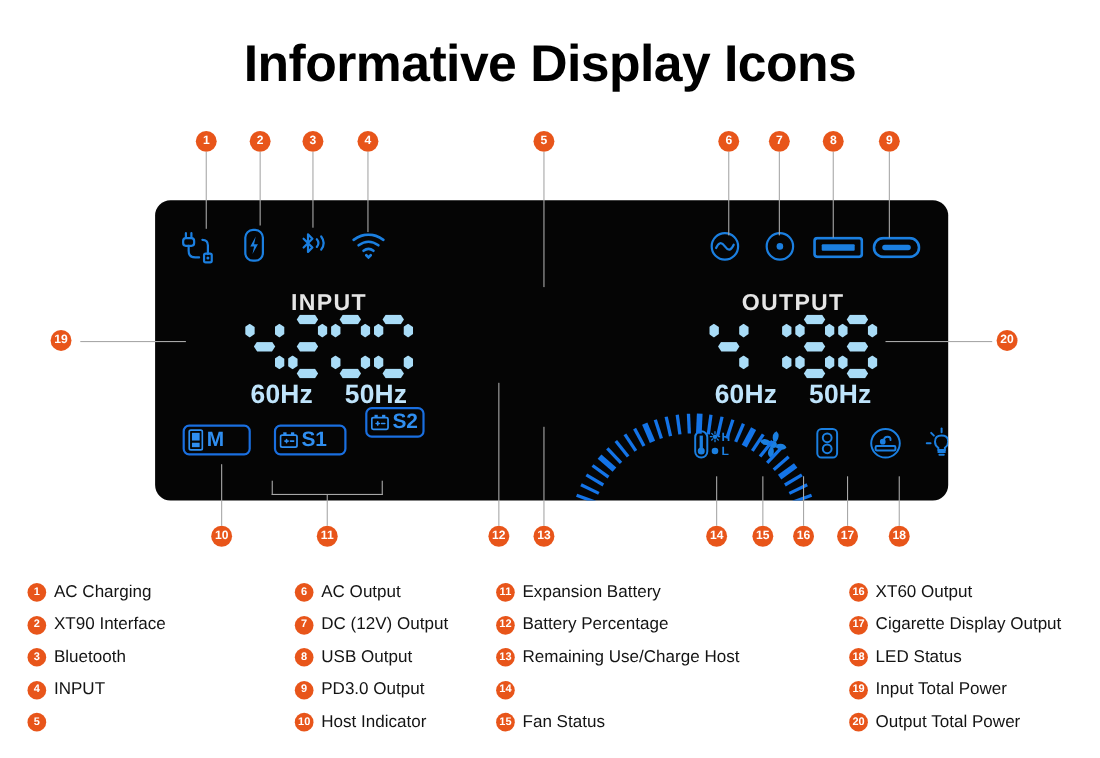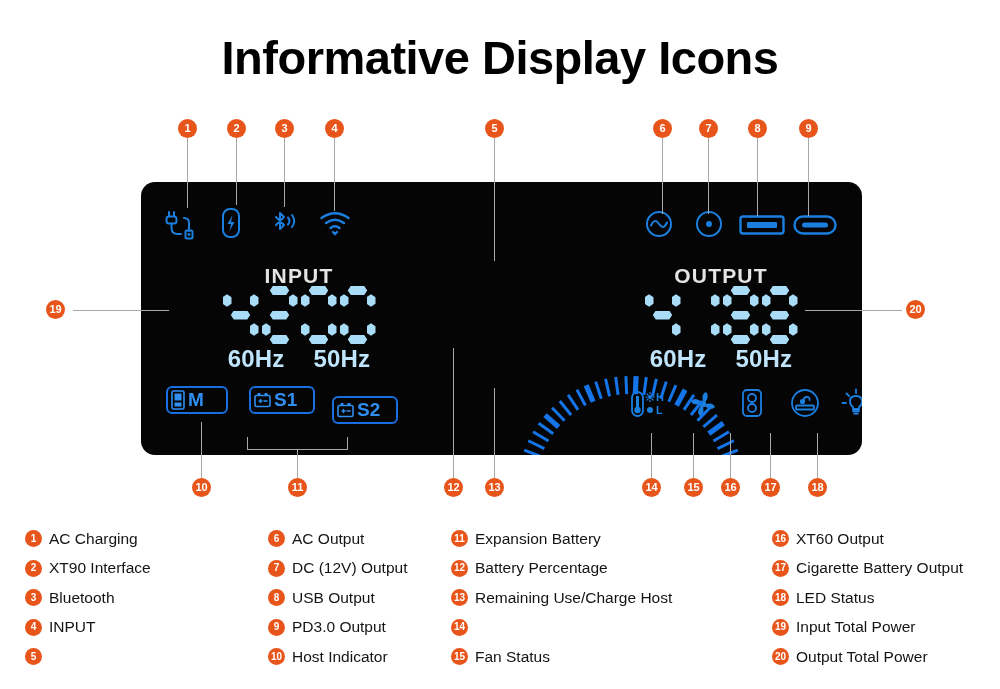--- a/index.html
+++ b/index.html
@@ -315,21 +315,21 @@
   <div class="modebox" style="left:108px; top:204px; width:66px;">
     <svg width="17" height="17" viewBox="0 0 17 17">
       <rect x="1" y="3.5" width="15" height="11" rx="1.5" fill="none" stroke="#2f8ef0" stroke-width="1.6"></rect>
       <rect x="3.5" y="1" width="3" height="2.5" fill="#2f8ef0"></rect>
       <rect x="10.5" y="1" width="3" height="2.5" fill="#2f8ef0"></rect>
       <path d="M5 9 H8 M6.5 7.5 V10.5 M10 9 H13" stroke="#2f8ef0" stroke-width="1.5" stroke-linecap="round"></path>
     </svg>
     <span>S1</span>
   </div>
 
-  <div class="modebox" style="left:191px; top:214px; width:66px;">
+  <div class="modebox" style="left:191px; top:188px; width:54px;">
     <svg width="17" height="17" viewBox="0 0 17 17">
       <rect x="1" y="3.5" width="15" height="11" rx="1.5" fill="none" stroke="#2f8ef0" stroke-width="1.6"></rect>
       <rect x="3.5" y="1" width="3" height="2.5" fill="#2f8ef0"></rect>
       <rect x="10.5" y="1" width="3" height="2.5" fill="#2f8ef0"></rect>
       <path d="M5 9 H8 M6.5 7.5 V10.5 M10 9 H13" stroke="#2f8ef0" stroke-width="1.5" stroke-linecap="round"></path>
     </svg>
     <span>S2</span>
   </div>
 
   <div class="statusicon" style="left:489px; top:208px;">
@@ -582,21 +582,21 @@
         <div class="legend-text">Fan Status</div>
       </div>
     </div>
   <div class="legend-col" style="left:772px;">
       <div class="legend-item">
         <div class="legend-badge">16</div>
         <div class="legend-text">XT60 Output</div>
       </div>
       <div class="legend-item">
         <div class="legend-badge">17</div>
-        <div class="legend-text">Cigarette Battery Output</div>
+        <div class="legend-text">Cigarette Display Output</div>
       </div>
       <div class="legend-item">
         <div class="legend-badge">18</div>
         <div class="legend-text">LED Status</div>
       </div>
       <div class="legend-item">
         <div class="legend-badge">19</div>
         <div class="legend-text">Input Total Power</div>
       </div>
       <div class="legend-item">

